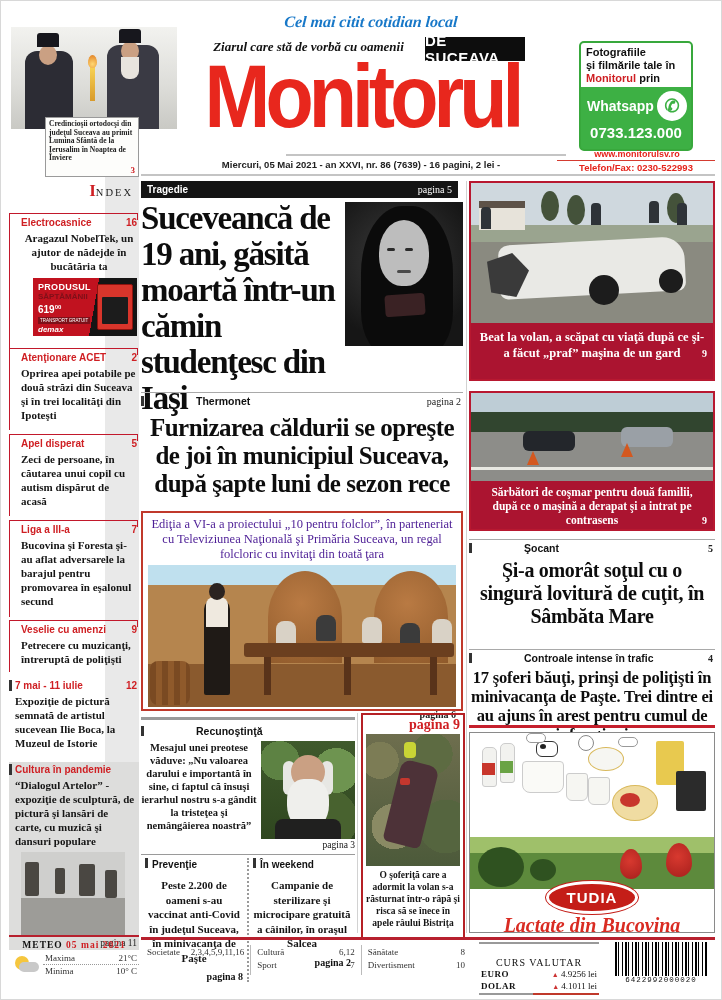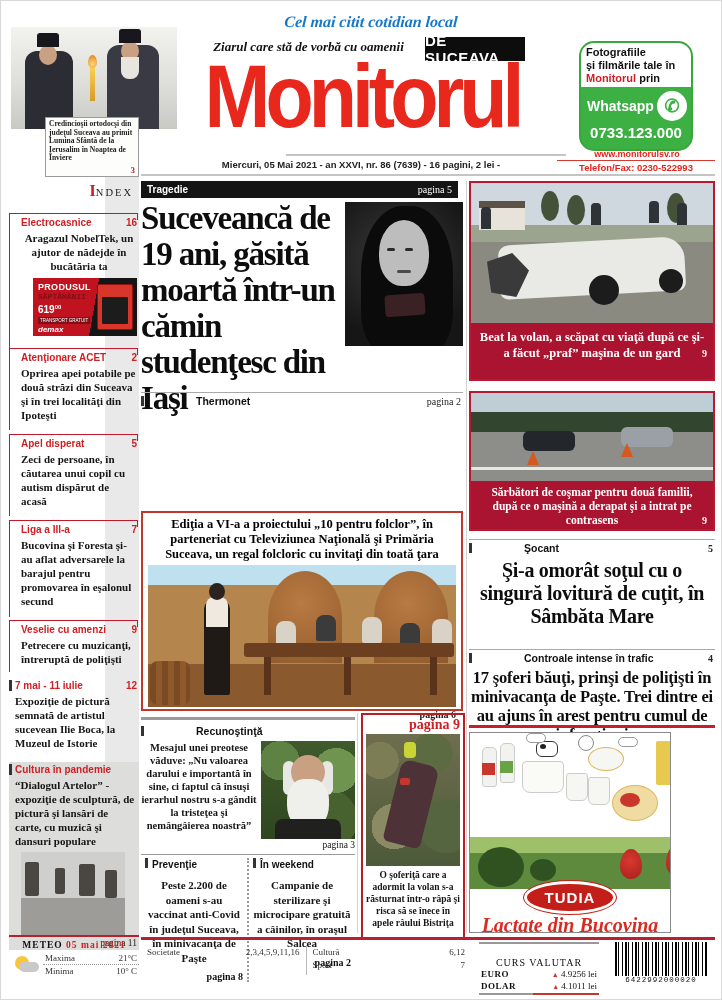--- a/index.html
+++ b/index.html
@@ -20,21 +20,21 @@
   .mast-cap{left:44px;top:116px;width:94px;height:60px;background:#fdfdfb;border:1px solid #9a9a9a;padding:2px 3px;box-sizing:border-box;
             font-family:"Liberation Serif",serif;font-weight:bold;font-size:7.5px;line-height:8.6px;color:#222;}
   .mast-cap .pg{position:absolute;right:3px;bottom:1px;color:#cf1f23;font-size:9px;font-weight:bold;}
   .tag1{left:205px;top:12px;width:330px;text-align:center;color:#1878c8;font-family:"Liberation Serif",serif;
         font-style:italic;font-weight:bold;font-size:16px;transform:skewX(-4deg);}
   .tag2{left:180px;top:38px;width:255px;text-align:center;color:#111;font-family:"Liberation Serif",serif;font-style:italic;font-weight:bold;font-size:13px;}
   .region{left:424px;top:36px;width:100px;height:24px;background:#0d0d0d;color:#fff;display:flex;align-items:center;justify-content:center;
           font-weight:bold;font-size:15px;letter-spacing:.5px;}
   .mast-title{left:165px;top:44px;width:392px;height:104px;color:#e8271d;font-weight:bold;font-size:79px;letter-spacing:-5px;
               text-align:center;line-height:104px;transform:scaleY(1.12);}
-  .wa-box{left:578px;top:40px;width:114px;height:110px;border:2px solid #38a83c;border-radius:15px;overflow:hidden;background:#3db044;box-sizing:border-box;}
+  .wa-box{left:578px;top:40px;width:114px;height:110px;border:2px solid #38a83c;border-radius:5px;overflow:hidden;background:#3db044;box-sizing:border-box;}
   .wa-top{background:#fff;padding:3px 5px 2px 5px;font-weight:bold;font-size:11px;line-height:13px;color:#111;}
   .wa-mid{display:flex;align-items:center;justify-content:space-between;padding:4px 4px 0 6px;color:#fff;font-weight:bold;font-size:14px;}
   .wa-icon{width:30px;height:30px;border-radius:50%;background:#fff;color:#3db044;display:flex;align-items:center;justify-content:center;font-size:18px;}
   .wa-phone{color:#fff;font-weight:bold;font-size:15px;text-align:center;padding-top:3px;}
   .site{left:560px;top:148px;width:152px;text-align:center;color:#e5231b;font-weight:bold;font-size:9px;}
   .telfax{left:556px;top:159px;width:158px;text-align:center;color:#e5231b;font-weight:bold;font-size:9.5px;
           border-top:1px solid #d43b30;border-bottom:1px solid #d43b30;padding:1px 0;}
   .rule-a{left:285px;top:153px;width:280px;height:2px;background:#c4c4c4;}
   .dateline{left:150px;top:158px;width:420px;text-align:center;font-weight:bold;font-size:9.5px;color:#222;}
   .rule-b{left:140px;top:173px;width:574px;height:2px;background:#c4c4c4;}
@@ -47,21 +47,21 @@
   .sb-item .ch{position:absolute;top:0;left:0;right:1px;height:1px;background:#c2182b;}
   .sb-item .cv{position:absolute;top:0;left:0;width:1px;height:108%;background:#c2182b;}
   .sb-item .ct{position:absolute;top:0;right:1px;width:1px;height:7px;background:#c2182b;}
   .sb-label{display:flex;justify-content:space-between;font-weight:bold;font-size:10px;color:#cf1f23;}
   .sb-head{font-family:"Liberation Serif",serif;font-weight:bold;font-size:11px;line-height:14px;color:#151515;margin-top:3px;}
   .sb-item2{position:relative;margin:0 0 10px 0;padding:2px 2px 2px 6px;}
   .sb-item2 .bar{position:absolute;left:0;top:2px;width:3px;height:11px;background:#333;}
   .center{text-align:center;}
   .demax{position:relative;width:104px;height:58px;margin:5px 0 0 12px;background:linear-gradient(100deg,#c1121f 0 58%,#151515 58% 100%);overflow:hidden;color:#fff;}
   .dx1{position:absolute;left:5px;top:4px;font-weight:bold;font-size:9px;letter-spacing:.3px;}
-  .dx2{position:absolute;left:5px;top:14px;font-weight:bold;font-size:8px;color:#7e1019;font-family:Liberation Mono, monospace;}
+  .dx2{position:absolute;left:5px;top:14px;font-weight:bold;font-size:8px;color:#7e1019;}
   .dx3{position:absolute;left:5px;top:26px;font-weight:bold;font-size:10px;}
   .dx3 sup{font-size:6px;}
   .dx4{position:absolute;left:5px;top:39px;background:#7e1019;color:#fff;font-size:4.5px;padding:1px 2px;}
   .dx5{position:absolute;left:5px;bottom:2px;font-weight:bold;font-style:italic;font-size:8px;}
   .stove{position:absolute;right:4px;top:6px;width:34px;height:44px;background:#d8352b;border-radius:2px;border:1px solid #8e130f;}
   .stove:before{content:"";position:absolute;left:4px;top:12px;right:4px;bottom:5px;background:#1c1c1c;border-radius:1px;}
   .cult-photo{width:104px;height:84px;margin:4px 0 0 6px;background:linear-gradient(180deg,#cfcfcd 0 55%,#9d9c98 55% 100%);position:relative;overflow:hidden;}
   .cp-dark{position:absolute;background:#4a4742;border-radius:2px;}
   .sb-pgref{text-align:right;font-family:"Liberation Serif",serif;font-size:9.5px;color:#222;margin-top:2px;}
   .graybg{background:#dddddc;}
@@ -93,21 +93,21 @@
   .p-mouth{position:absolute;left:52px;top:68px;width:14px;height:3px;background:#4a4a4a;border-radius:2px;}
   .p-scarf{position:absolute;left:40px;top:92px;width:40px;height:22px;background:#3a2224;border-radius:4px;transform:rotate(-4deg);}
   h1.hl1{margin:0;font-family:"Liberation Serif",serif;font-weight:bold;font-size:33px;line-height:36px;letter-spacing:-1.2px;color:#0d0d0d;}
   .sec-label{display:flex;justify-content:space-between;align-items:center;border-top:1px solid #a9a9a9;padding:2px 2px 1px 0;}
   .sec-label .l{font-weight:bold;font-size:10.5px;color:#111;display:flex;align-items:center;gap:48px;}
   .sec-label .l i{display:inline-block;width:3px;height:10px;background:#333;margin-right:4px;}
   .sec-label .p{font-family:"Liberation Serif",serif;font-size:10px;color:#222;}
   .thermo{left:140px;top:391px;width:322px;}
   .hl2{font-family:"Liberation Serif",serif;font-weight:bold;font-size:25px;line-height:28px;letter-spacing:-0.5px;text-align:center;color:#0d0d0d;margin-top:6px;}
   .folclor{left:140px;top:510px;width:322px;height:200px;border:2px solid #c0392b;box-sizing:border-box;padding:4px 5px 2px 5px;}
-  .folclor .lead{font-family:"Liberation Serif",serif;font-weight:bold;font-size:12.5px;line-height:15px;text-align:center;color:#000000;}
+  .folclor .lead{font-family:"Liberation Serif",serif;font-weight:normal;font-size:12.5px;line-height:15px;text-align:center;color:#4c1d95;}
   .folk-photo{position:relative;width:100%;height:142px;margin-top:3px;overflow:hidden;
               background:linear-gradient(180deg,#bfe0ee 0 14%,#b5854e 14% 70%,#8a5a2e 70% 100%);}
   .fk-col{position:absolute;top:6px;width:74px;height:92px;border-radius:50% 50% 0 0;background:radial-gradient(circle at 45% 35%,#b97a43,#8f5a2b);}
   .fk-table{position:absolute;left:96px;top:78px;width:210px;height:14px;background:#6b3f1f;border-radius:3px;}
   .fk-leg{position:absolute;top:92px;width:7px;height:38px;background:#59331a;}
   .fk-woman-b{position:absolute;left:56px;top:34px;width:26px;height:96px;background:#1f1a16;border-radius:10px 10px 2px 2px;}
   .fk-woman-t{position:absolute;left:58px;top:32px;width:22px;height:30px;background:#efe9df;border-radius:8px 8px 0 0;}
   .fk-woman-h{position:absolute;left:61px;top:18px;width:16px;height:17px;background:#2b2320;border-radius:50%;}
   .fk-kid{position:absolute;width:20px;height:26px;border-radius:8px 8px 2px 2px;background:#d9d2c6;}
   .fk-kid.k2{background:#3b3b3b;}
@@ -158,21 +158,21 @@
   .c2-photo{position:relative;width:100%;height:88px;overflow:hidden;background:linear-gradient(180deg,#becdd6 0 22%,#31452f 22% 44%,#8d8d89 44% 100%);}
   .c2-line{position:absolute;left:0;top:74px;width:100%;height:3px;background:#e8e8e2;}
   .c2-carA{position:absolute;left:52px;top:38px;width:52px;height:20px;background:#23262b;border-radius:6px;}
   .c2-carB{position:absolute;left:150px;top:34px;width:52px;height:20px;background:#9aa0a6;border-radius:6px;}
   .c2-cone{position:absolute;width:0;height:0;border-left:6px solid transparent;border-right:6px solid transparent;border-bottom:14px solid #d4581f;}
   .socant{left:468px;top:538px;width:246px;}
   .hl3{font-family:"Liberation Serif",serif;font-weight:bold;font-size:20px;line-height:23px;text-align:center;color:#0d0d0d;margin-top:4px;letter-spacing:-.3px;}
   .controale{left:468px;top:648px;width:246px;}
   .hl4{font-family:"Liberation Serif",serif;font-weight:bold;font-size:16.5px;line-height:19px;text-align:center;color:#0d0d0d;margin-top:3px;letter-spacing:-.2px;}
   .redrule{left:468px;top:724px;width:246px;height:3px;background:#c51f2c;}
-  .tudia{left:468px;top:731px;width:202px;height:201px;border:1px solid #8a8a8a;box-sizing:border-box;background:#fff;overflow:hidden;}
+  .tudia{left:468px;top:731px;width:246px;height:201px;border:1px solid #8a8a8a;box-sizing:border-box;background:#fff;overflow:hidden;}
   .td-prod{position:relative;height:104px;background:#fff;}
   .td-bottle{position:absolute;width:13px;height:38px;border-radius:5px 5px 3px 3px;background:#f2f2ef;border:1px solid #ccc;}
   .td-lab{position:absolute;width:13px;height:12px;}
   .td-tub{position:absolute;left:52px;top:28px;width:40px;height:30px;background:#fafaf7;border:1px solid #ccc;border-radius:4px 4px 8px 8px;}
   .td-cup{position:absolute;width:20px;height:26px;background:#f6f6f2;border:1px solid #ccc;border-radius:3px 3px 6px 6px;}
   .td-wheel{position:absolute;border-radius:50%;background:#f0dca2;border:1px solid #d9b95c;}
   .td-pack{position:absolute;width:30px;height:40px;background:#2b2b2b;border-radius:2px;}
   .td-packy{position:absolute;width:28px;height:44px;background:#e8c94f;border-radius:2px;}
   .td-cow{position:absolute;left:66px;top:8px;width:20px;height:14px;background:#fff;border:1px solid #333;border-radius:6px;}
   .td-cow:before{content:"";position:absolute;left:3px;top:2px;width:6px;height:5px;background:#222;border-radius:50%;}
@@ -380,20 +380,21 @@
   </div>
 
   <div class="abs thermo">
     <div class="sec-label">
       <span class="l">
           <i></i>
           <span>Thermonet</span>
         </span>
       <span class="p">pagina 2</span>
     </div>
+    <div class="hl2">Furnizarea căldurii se opreşte de joi în municipiul Suceava, după şapte luni de sezon rece</div>
   </div>
 
   <div class="abs folclor">
     <div class="lead">Ediţia a VI-a a proiectului „10 pentru folclor”, în parteneriat cu Televiziunea Naţională şi Primăria Suceava, un regal folcloric cu invitaţi din toată ţara</div>
     <div class="folk-photo">
       <div class="fk-col" style="left:120px;"></div>
       <div class="fk-col" style="left:226px;"></div>
       <div class="fk-barrel"></div>
       <div class="fk-woman-b"></div>
         <div class="fk-woman-t"></div>
@@ -561,20 +562,30 @@
     <div class="fi-cell">
       <div class="fi-row">
           <span>Cultură</span>
           <span>6,12</span>
         </div>
       <div class="fi-row">
           <span>Sport</span>
           <span>7</span>
         </div>
     </div>
+    <div class="fi-cell">
+      <div class="fi-row">
+          <span>Sănătate</span>
+          <span>8</span>
+        </div>
+      <div class="fi-row">
+          <span>Divertisment</span>
+          <span>10</span>
+        </div>
+    </div>
   </div>
 
   <div class="abs curs">
     <div class="curs-title">CURS VALUTAR</div>
     <div class="curs-row">
       <span class="lbl">EURO</span>
       <span><span class="tri">▲</span> <span>4.9256 lei</span></span>
     </div>
     <div class="curs-row">
       <span class="lbl">DOLAR</span>

